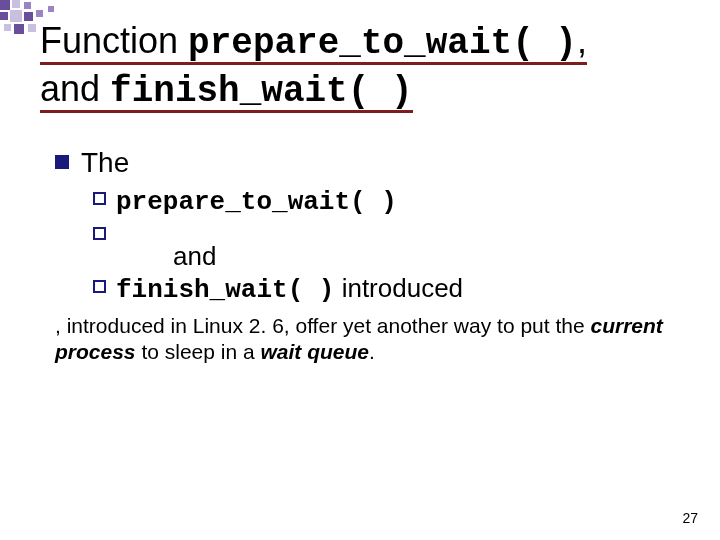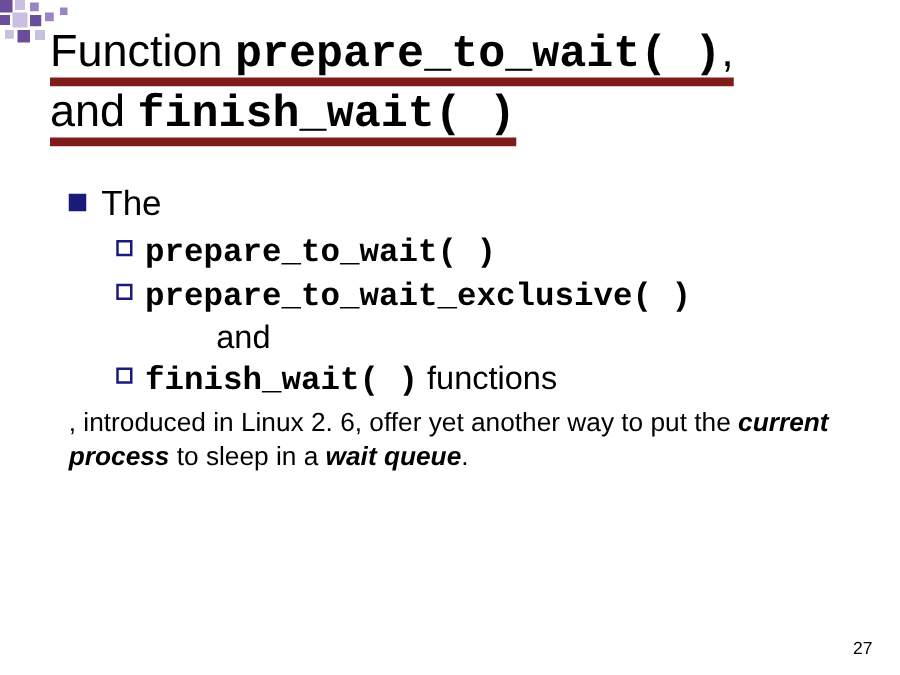--- a/index.html
+++ b/index.html
@@ -35,21 +35,21 @@
   .title {
     position: absolute;
     left: 40px;
     top: 18px;
     right: 30px;
     font-size: 36px;
     line-height: 1.25;
     color: #000;
   }
   .title .underline {
-    border-bottom: 7px solid #7f1d1d;
+    border-bottom: 3px solid #7f1d1d;
     padding-bottom: 1px;
   }
   .title .code {
     font-family: "Courier New", Courier, monospace;
     font-weight: bold;
   }
 
   .body {
     position: absolute;
     left: 55px;
@@ -145,26 +145,25 @@
       <span class="mk"></span>
       <span>The</span>
     </div>
     <div class="sub">
       <div class="b2">
         <span class="mk"></span>
         <span><span class="code">prepare_to_wait( )</span><span></span></span>
       </div>
       <div class="b2">
         <span class="mk"></span>
-        <span><span class="code">prepare_to_wait_exclusive( )</span><span></span></span>
       </div>
       <div class="indent-and">and</div>
       <div class="b2">
         <span class="mk"></span>
-        <span><span class="code">finish_wait( )</span><span> functions</span></span>
+        <span><span class="code">finish_wait( )</span><span> introduced</span></span>
       </div>
     </div>
     <div class="para">
       <span>, introduced in Linux 2. 6, offer yet another way to put the </span><span class="bi">current process</span><span> to sleep in a </span><span class="bi">wait queue</span><span>.</span>
     </div>
   </div>
 
   <div class="pagenum">27</div>
 </div>
 

